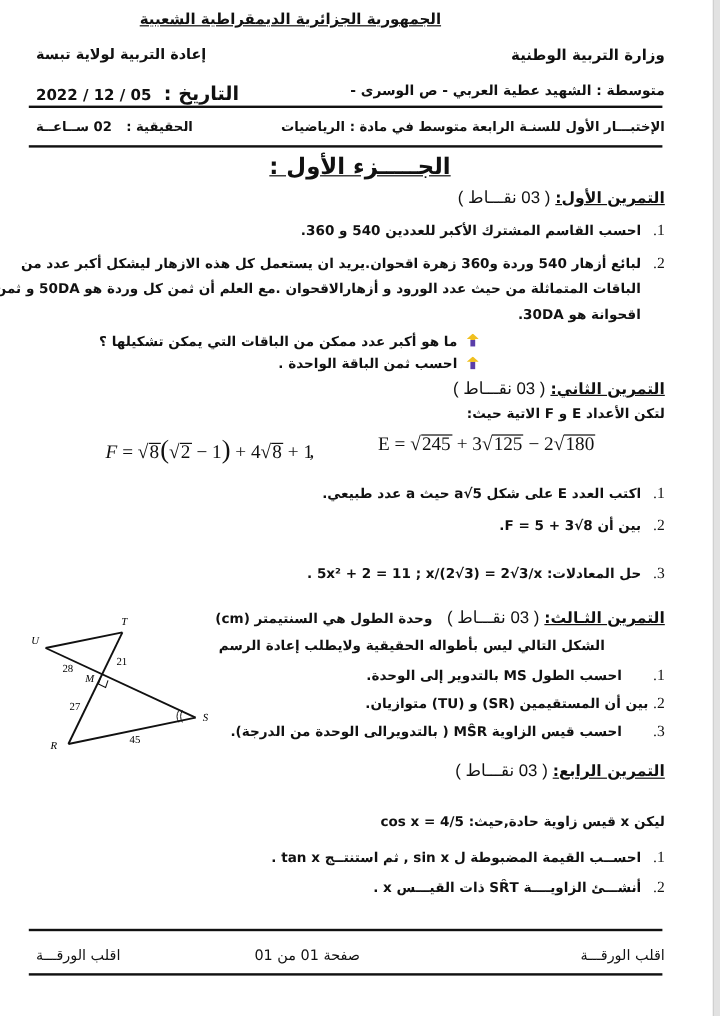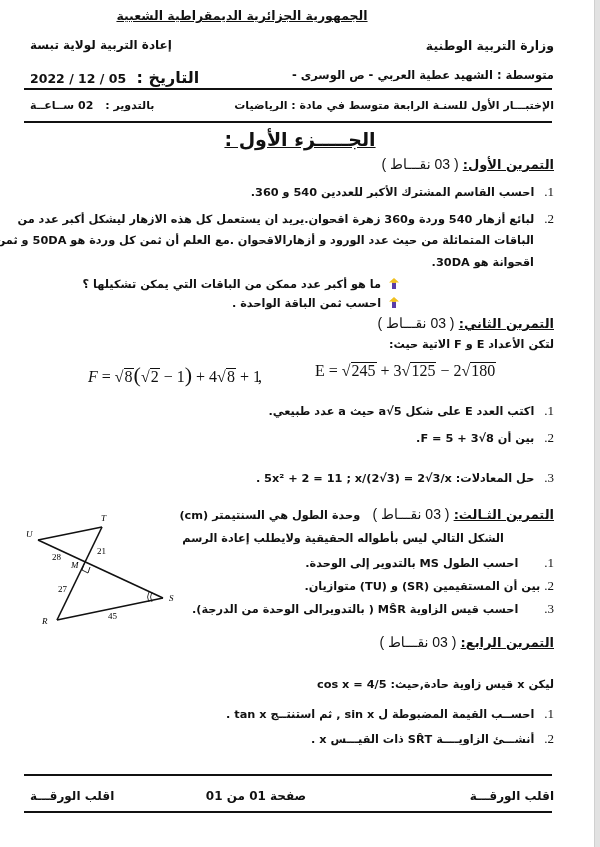--- a/index.html
+++ b/index.html
@@ -16,21 +16,21 @@
   .ex-title { font-size: 13px; }
   .ex-title .u { font-weight: bold; text-decoration: underline; }
   .ex-title .pts { font-family: "Liberation Sans", sans-serif; font-size: 14px; }
   .txt { font-size: 11.3px; font-weight: bold; }
   .num { font-family: "Liberation Serif", serif; font-weight: normal; font-size: 13px; }
   .math { font-family: "Liberation Serif", serif; font-size: 16px; white-space: nowrap; }
   .math i { font-style: italic; }
   .sqrt { display: inline-block; border-top: 1px solid #111; padding: 0 1px; line-height: 1.05; }
   .bullet { display: inline-block; width: 10px; height: 11px; margin-left: 4px; vertical-align: -1px;
     background: linear-gradient(180deg, #f0c020 0 45%, #5a3ea8 45% 100%); clip-path: polygon(50% 0, 100% 40%, 70% 40%, 70% 100%, 30% 100%, 30% 40%, 0 40%); }
-  .footer-txt { font-size: 12px; font-weight: bold; }
+  .footer-txt { font-size: 12px; font-weight: normal; }
   svg text { font-family: "Liberation Serif", serif; }
 </style>
 </head>
 <body>
 
 <div class="page">
 
   <div class="abs title-top">الجمهورية الجزائرية الديمقراطية الشعبية</div>
 
   <div class="abs rtl hdr" style="right:40px; top:38px; font-size:12.5px;">وزارة التربية الوطنية</div>
@@ -40,21 +40,21 @@
   <div class="abs hdr" style="left:30px; top:68px; font-size:12.5px;">
     <span>2022 / 12 / 05</span>
     <span class="rtl" style="font-size:16px; margin-left:6px;">التاريخ :</span>
   </div>
 
   <div class="rule" style="top:88px;"></div>
 
   <div class="abs rtl hdr" style="right:40px; top:99px; font-size:11px;">الإختبـــار الأول للسنـة الرابعة متوسط  في مادة : الرياضيات</div>
   <div class="abs hdr" style="left:30px; top:99px; font-size:11px;">
     <span class="rtl">02 ســاعــة</span>
-    <span class="rtl" style="margin-left:8px;">بالتدوير :</span>
+    <span class="rtl" style="margin-left:8px;">الحقيقية :</span>
   </div>
 
   <div class="rule" style="top:121px;"></div>
 
   <div class="abs part-title rtl">الجـــــزء الأول :</div>
 
   <div class="abs rtl ex-title" style="right:40px; top:156px;">
     <span class="u">التمرين الأول:</span>
     <span class="pts">( 03 نقـــاط )</span>
   </div>

